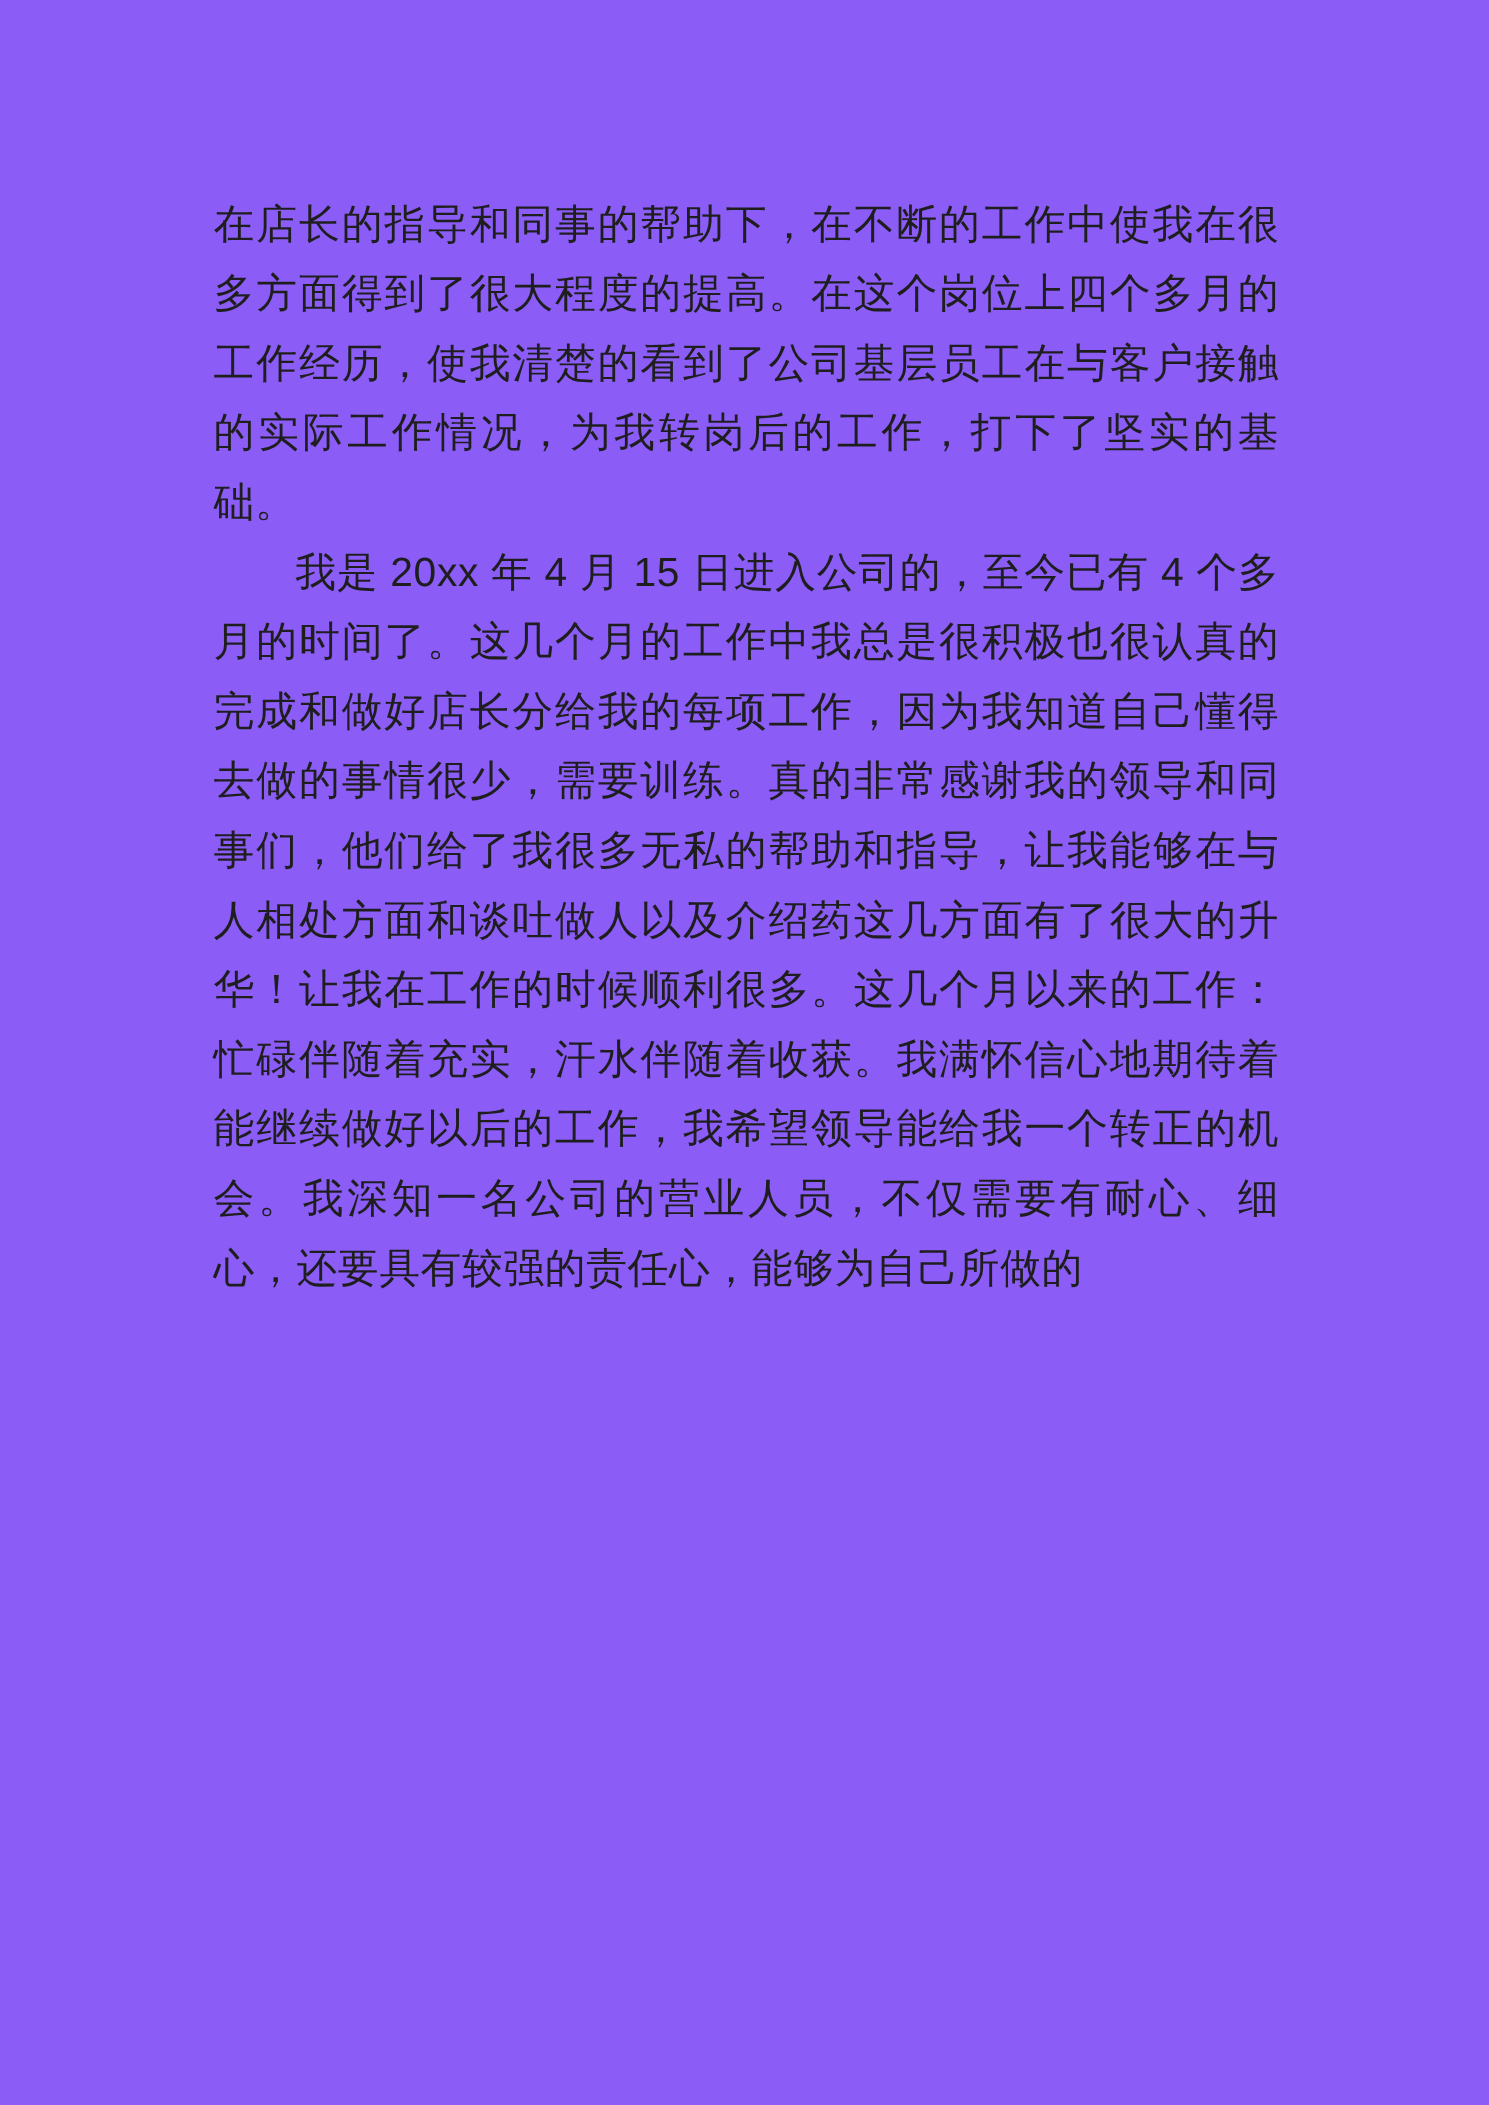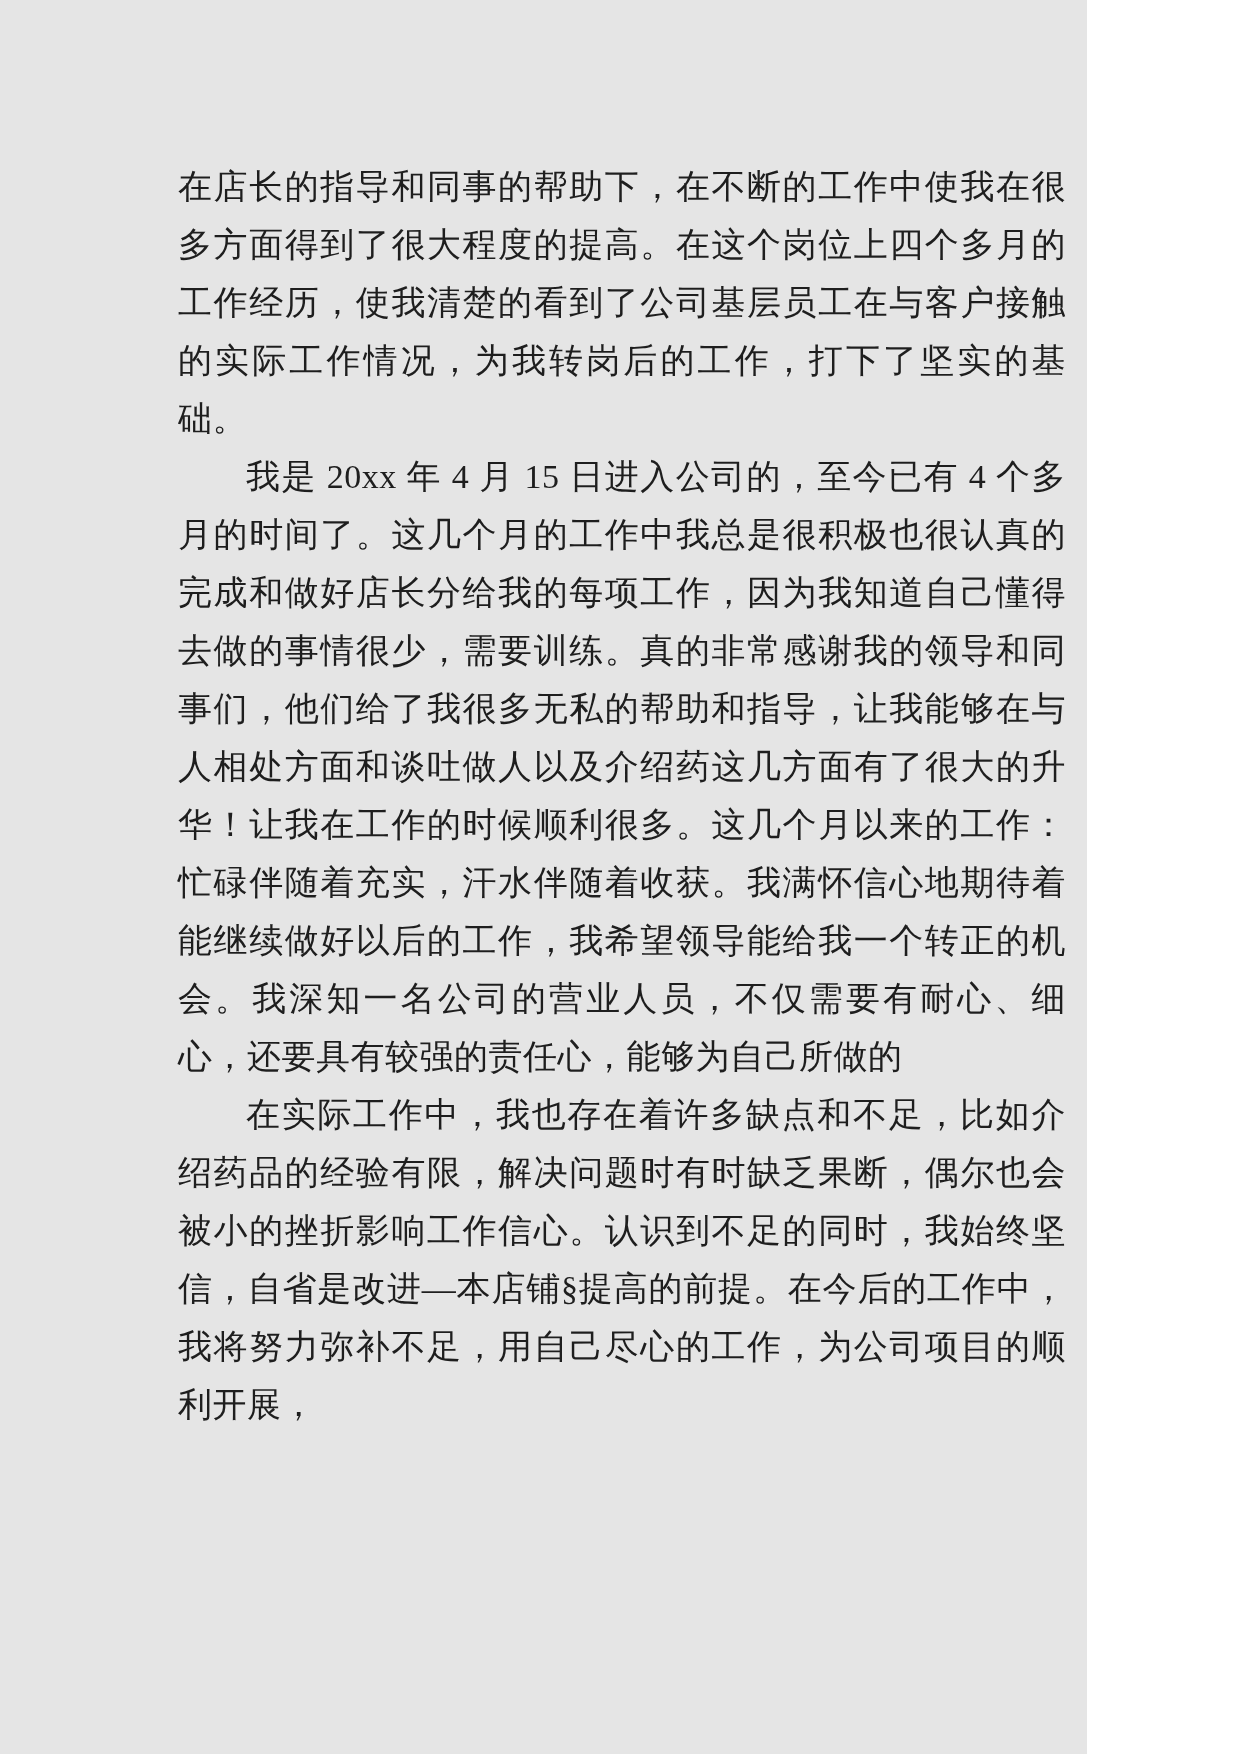--- a/index.html
+++ b/index.html
@@ -2,25 +2,25 @@
 <html><head>
 <meta charset="utf-8">
 <style>
   html, body {
     margin: 0;
     padding: 0;
     background: #ffffff;
   }
   .page {
     position: relative;
-    width: 1087px;
+    width: 1241px;
     height: 1754px;
-    background: #e5e5e5;
+    background: #8b5cf6;
     overflow: hidden;
-    font-family: Liberation Serif, serif;
+    font-family: Liberation Sans, sans-serif;
   }
   .text-block {
     position: absolute;
     left: 178px;
     top: 158px;
     width: 888px;
     font-size: 34px;
     line-height: 58px;
     color: #1e1e1e;
     text-align: justify;
@@ -36,15 +36,14 @@
     text-indent: 2em;
   }
 </style>
 </head>
 <body>
 
 <div class="page">
   <div class="text-block">
     <p>在店长的指导和同事的帮助下，在不断的工作中使我在很多方面得到了很大程度的提高。在这个岗位上四个多月的工作经历，使我清楚的看到了公司基层员工在与客户接触的实际工作情况，为我转岗后的工作，打下了坚实的基础。</p>
     <p class="indent">我是 20xx 年 4 月 15 日进入公司的，至今已有 4 个多月的时间了。这几个月的工作中我总是很积极也很认真的完成和做好店长分给我的每项工作，因为我知道自己懂得去做的事情很少，需要训练。真的非常感谢我的领导和同事们，他们给了我很多无私的帮助和指导，让我能够在与人相处方面和谈吐做人以及介绍药这几方面有了很大的升华！让我在工作的时候顺利很多。这几个月以来的工作：忙碌伴随着充实，汗水伴随着收获。我满怀信心地期待着能继续做好以后的工作，我希望领导能给我一个转正的机会。我深知一名公司的营业人员，不仅需要有耐心、细心，还要具有较强的责任心，能够为自己所做的</p>
-    <p class="indent">在实际工作中，我也存在着许多缺点和不足，比如介绍药品的经验有限，解决问题时有时缺乏果断，偶尔也会被小的挫折影响工作信心。认识到不足的同时，我始终坚信，自省是改进—本店铺§提高的前提。在今后的工作中，我将努力弥补不足，用自己尽心的工作，为公司项目的顺利开展，</p>
   </div>
 </div>
 
 </body></html>

